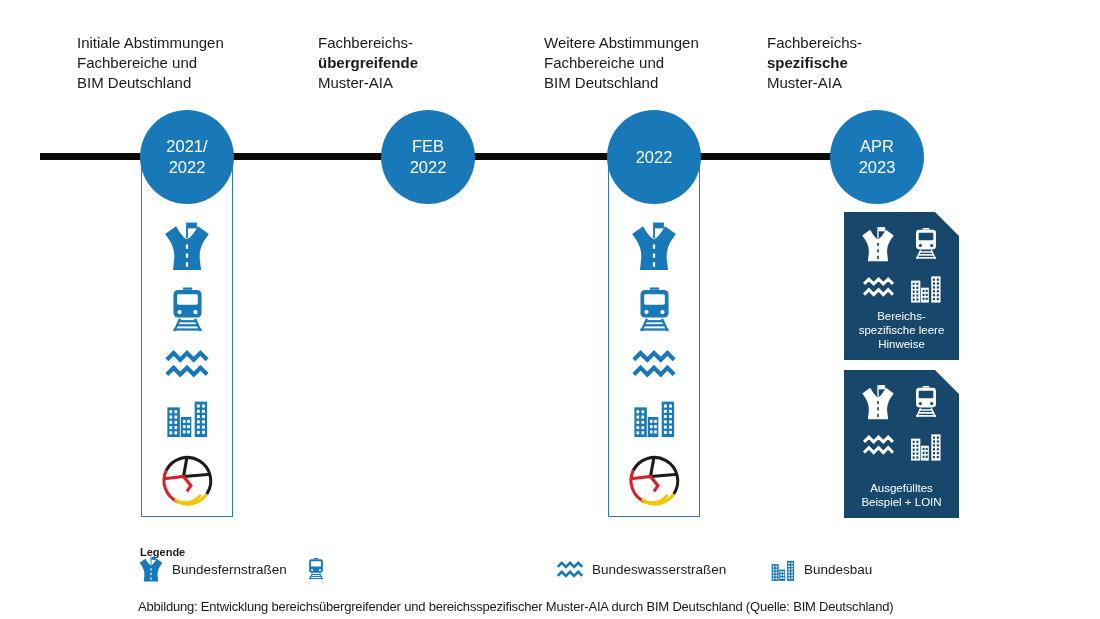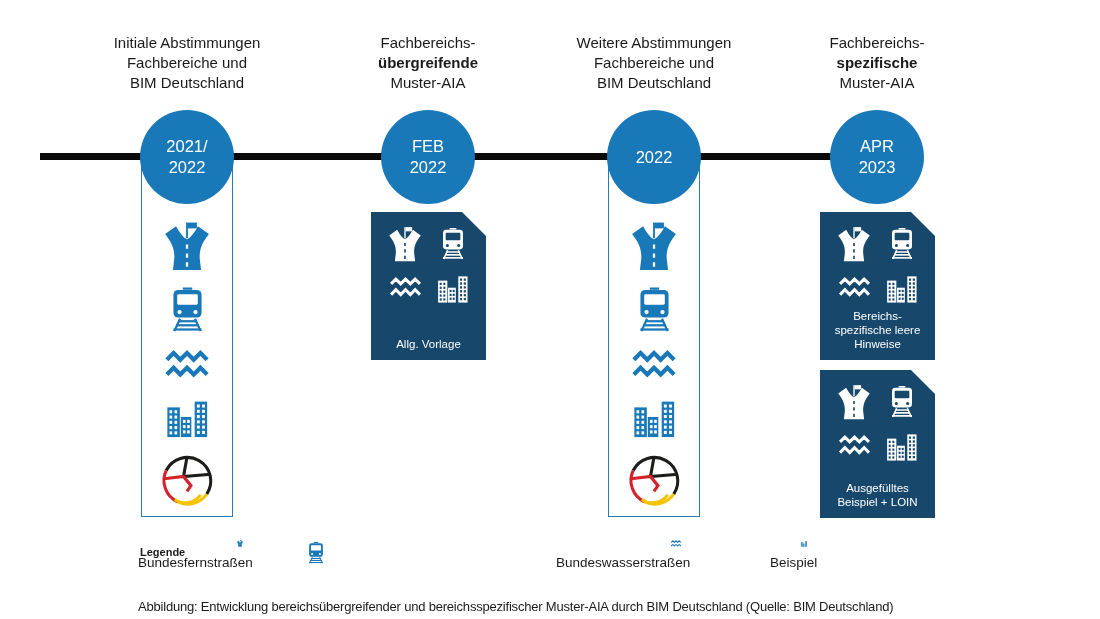--- a/index.html
+++ b/index.html
@@ -7,21 +7,21 @@
     position:relative;width:1100px;height:619px;background:#ffffff;overflow:hidden;
     font-family:"Liberation Sans", sans-serif;color:#1a1a1a;
     --blue:#1878b8;--navy:#17486b;
   }
   .defs{position:absolute;width:0;height:0;overflow:hidden;}
 
   
   .timeline-line{position:absolute;left:40px;top:153px;width:866px;height:7px;background:#0a0a0a;z-index:1;}
 
   
-  .header{position:absolute;top:33px;width:220px;text-align:center;font-size:15px;line-height:20px;z-index:4;}
+  .header{position:absolute;top:33px;width:220px;font-size:15px;line-height:20px;z-index:4;}
   .hl{white-space:nowrap;}
   .hl.bold{font-weight:bold;}
 
   
   .circle{
     position:absolute;top:110px;width:94px;height:94px;border-radius:50%;
     background:var(--blue);color:#fff;display:flex;flex-direction:column;
     align-items:center;justify-content:center;font-size:16.5px;line-height:21px;z-index:3;
   }
 
@@ -30,21 +30,21 @@
     position:absolute;top:158px;width:92px;height:359px;background:#fff;
     border:1.5px solid #2a7ab5;box-sizing:border-box;z-index:2;
     display:flex;flex-direction:column;align-items:center;gap:14px;padding-top:62px;
   }
 
   
   .doc-box{
     position:absolute;width:115px;height:148px;background:var(--navy);z-index:2;
     clip-path:polygon(0 0, calc(100% - 24px) 0, 100% 24px, 100% 100%, 0 100%);
     display:flex;flex-direction:column;align-items:center;
-    padding:14px 0 9px;box-sizing:border-box;
+    padding:14px 0 9px;box-sizing:border-box;margin-left:24px;
   }
   .doc-grid{
     display:grid;grid-template-columns:auto auto;column-gap:13px;row-gap:8px;
     align-items:center;justify-items:center;
   }
   .doc-label{margin-top:auto;color:#fff;font-size:11.5px;line-height:14px;text-align:center;}
 
   
   .icon{display:block;}
   .icon.b{color:var(--blue);--icon-bg:#ffffff;fill:currentColor;}
@@ -52,21 +52,21 @@
   .road-l{width:50px;height:50px;}  .train-l{width:45px;height:50px;}
   .waves-l{width:46px;height:30px;} .bld-l{width:47px;height:46px;}
   .logo-l{width:55px;height:55px;}
   .road-m{width:36px;height:36px;}  .train-m{width:32px;height:36px;}
   .waves-m{width:33px;height:22px;} .bld-m{width:34px;height:34px;}
   .road-s{width:26px;height:26px;}  .train-s{width:22px;height:26px;}
   .waves-s{width:28px;height:19px;} .bld-s{width:26px;height:26px;}
 
   
   .legend-title{position:absolute;left:140px;top:546px;font-size:11px;font-weight:bold;}
-  .legend-item{position:absolute;top:540px;height:30px;display:flex;align-items:flex-end;gap:8px;font-size:13.5px;flex-direction:column;}
+  .legend-item{position:absolute;top:554px;height:30px;display:flex;align-items:center;gap:8px;font-size:13.5px;}
   .caption{position:absolute;left:138px;top:599px;font-size:13px;letter-spacing:-0.2px;}
 </style>
 </head>
 <body>
 
 <div class="canvas">
 
   <svg class="defs" xmlns="http://www.w3.org/2000/svg" aria-hidden="true">
     <symbol id="sym-road" viewBox="0 0 48 48">
       <rect x="23.1" y="1.5" width="1.8" height="15"></rect>
@@ -168,39 +168,20 @@
   <div class="circle" style="left:140px">
     <div>2021/</div>
     <div>2022</div>
   </div>
 
   <div class="header" style="left:318px">
     <div class="hl">Fachbereichs-</div>
     <div class="hl bold">übergreifende</div>
     <div class="hl">Muster-AIA</div>
   </div>
-  <div class="doc-box" style="left:371px;top:212px">
-    <div class="doc-grid">
-      <svg class="icon w road-m">
-          <use href="#sym-road"></use>
-        </svg>
-      <svg class="icon w train-m">
-          <use href="#sym-train"></use>
-        </svg>
-      <svg class="icon w waves-m">
-          <use href="#sym-waves"></use>
-        </svg>
-      <svg class="icon w bld-m">
-          <use href="#sym-buildings"></use>
-        </svg>
-    </div>
-    <div class="doc-label">
-      <div>Allg. Vorlage</div>
-    </div>
-  </div>
   <div class="circle" style="left:381px">
     <div>FEB</div>
     <div>2022</div>
   </div>
 
   <div class="header" style="left:544px">
     <div class="hl">Weitere Abstimmungen</div>
     <div class="hl">Fachbereiche und</div>
     <div class="hl">BIM Deutschland</div>
   </div>
@@ -291,18 +272,18 @@
   <div class="legend-item" style="left:556px">
     <svg class="icon b waves-s">
         <use href="#sym-waves"></use>
       </svg>
     <span>Bundeswasserstraßen</span>
   </div>
   <div class="legend-item" style="left:770px">
     <svg class="icon b bld-s">
         <use href="#sym-buildings"></use>
       </svg>
-    <span>Beispiel</span>
+    <span>Bundesbau</span>
   </div>
 
   <div class="caption">Abbildung: Entwicklung bereichsübergreifender und bereichsspezifischer Muster-AIA durch BIM Deutschland (Quelle: BIM Deutschland)</div>
 
 </div>
 
 </body></html>

